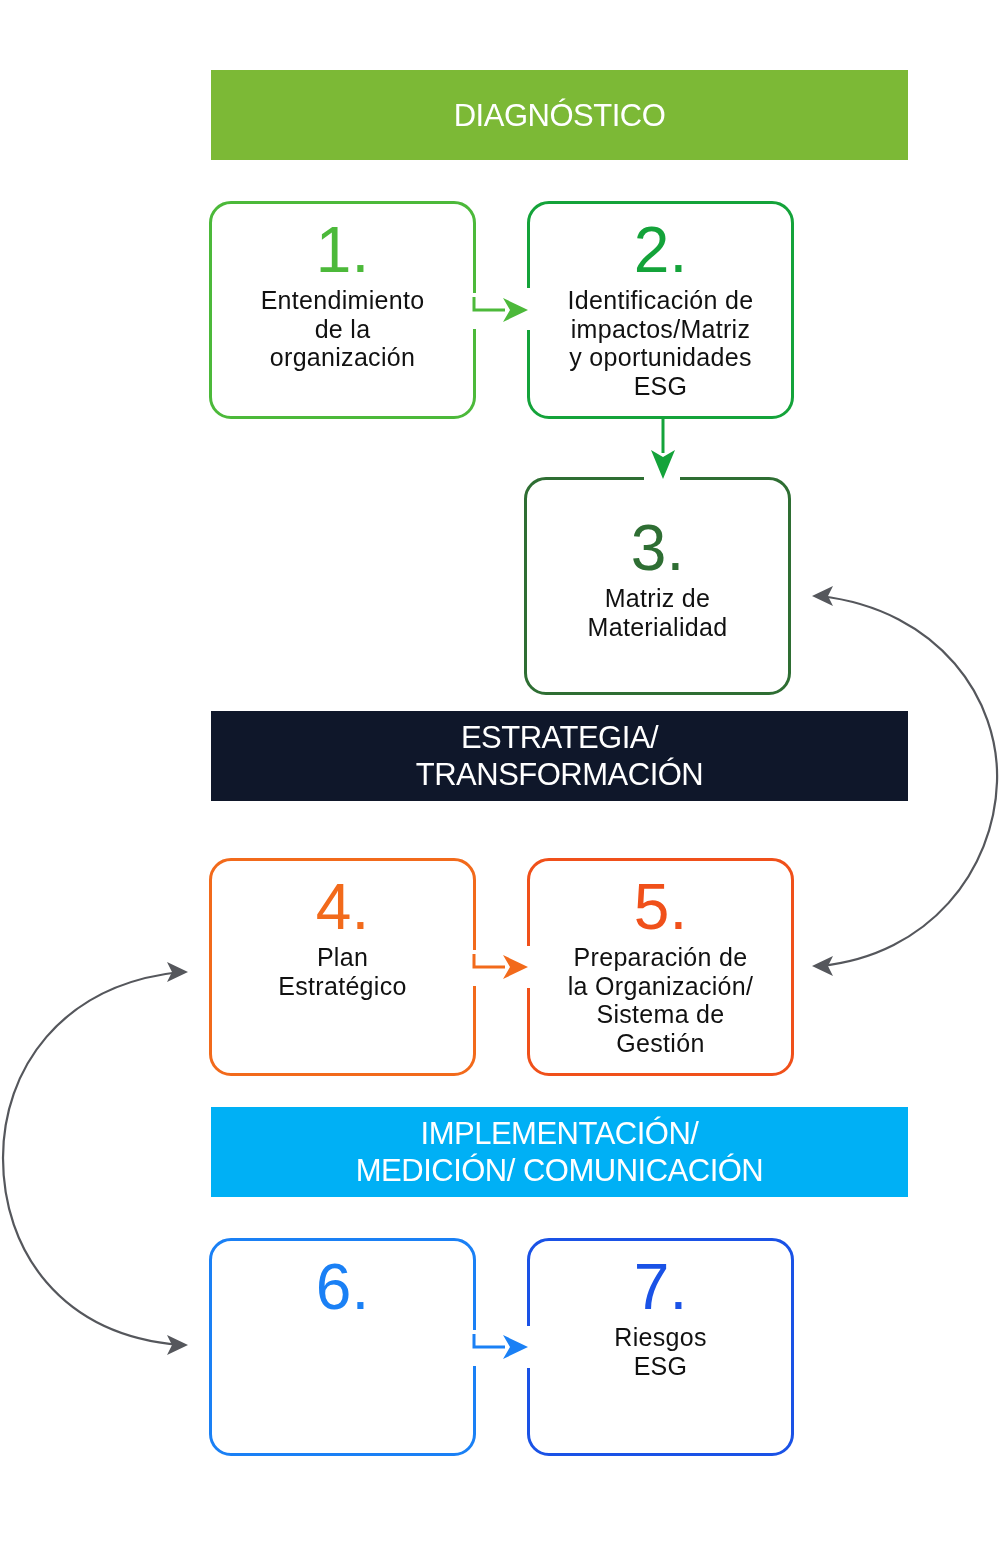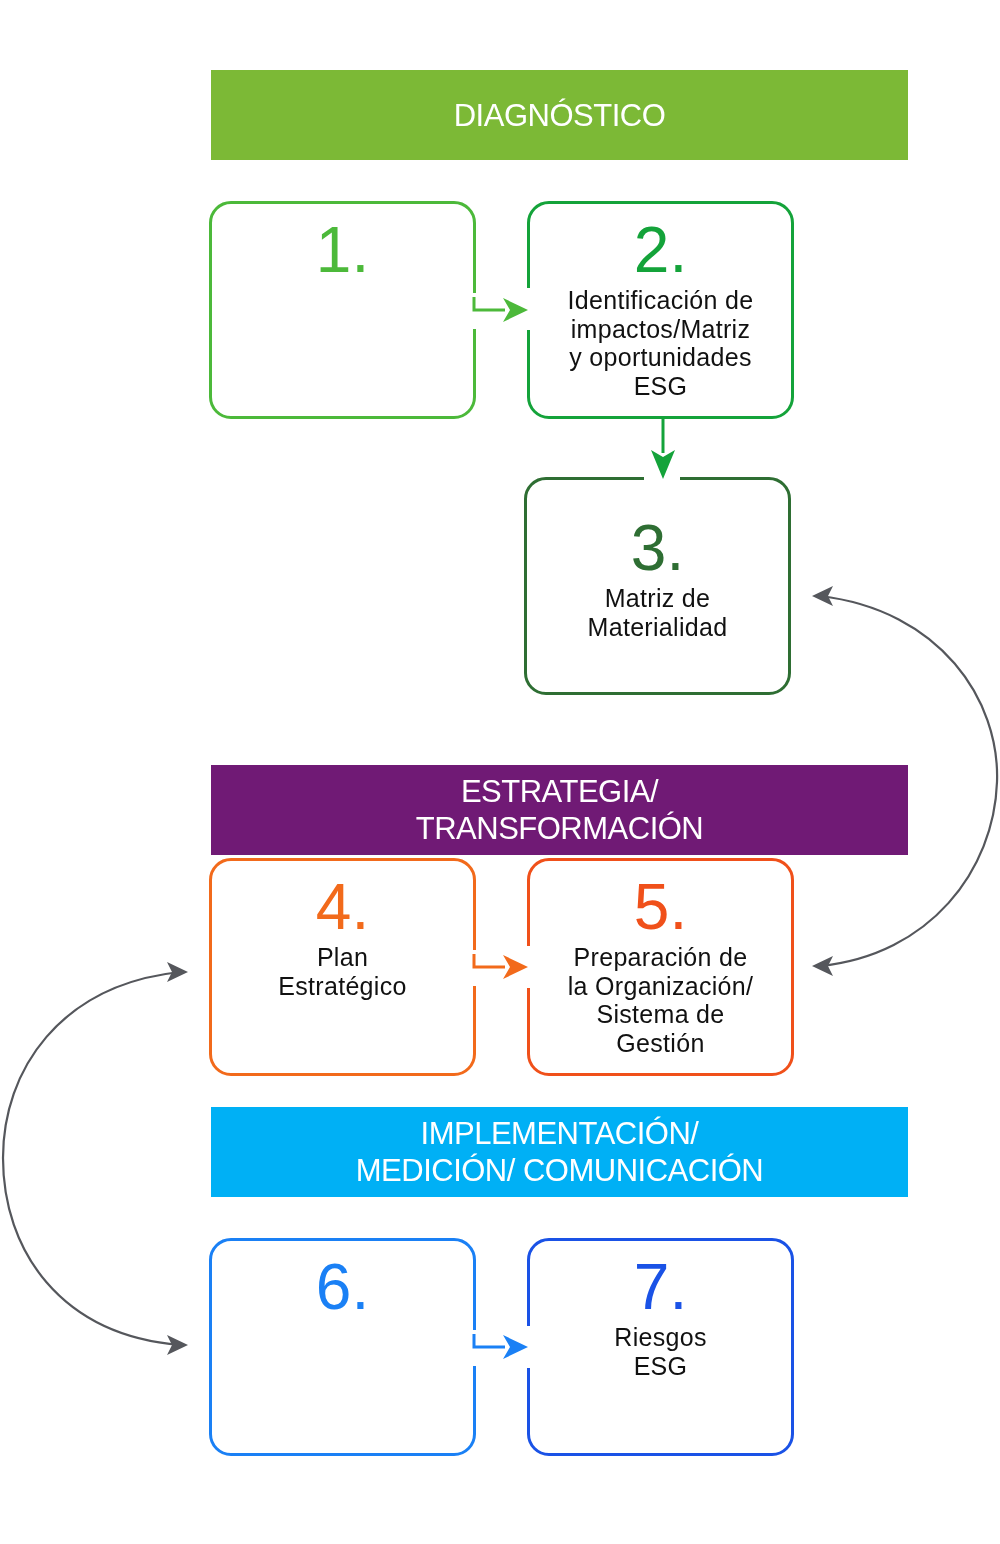--- a/index.html
+++ b/index.html
@@ -15,31 +15,34 @@
   .box .lbl { display: block; font-size: 25px; line-height: 28.5px; color: #111; white-space: pre-line; margin-top: 4px; letter-spacing: 0.3px; }
   svg.overlay { position: absolute; left: 0; top: 0; width: 1000px; height: 1544px; pointer-events: none; }
   .gapfill { position: absolute; background: #fff; }
 </style>
 </head>
 <body>
 
 <div class="banner" style="top:70px; background:#7cb936;">
   <span>DIAGNÓSTICO</span>
 </div>
-<div class="banner" style="top:765px; background:#701a75;align-items:center;">
+<div class="banner" style="top:711px; background:#0f172a;align-items:center;">
   <span>ESTRATEGIA/
 TRANSFORMACIÓN</span>
 </div>
 <div class="banner" style="top:1107px; background:#00b0f5;">
   <span>IMPLEMENTACIÓN/
 MEDICIÓN/ COMUNICACIÓN</span>
 </div>
 
 <div class="box" style="left:209px; top:201px; width:267px; height:218px; border-color:#4cb93a;">
   <span class="num" style="color:#4cb93a;">1.</span>
+  <span class="lbl">Entendimiento
+de la
+organización</span>
 </div>
 <div class="box" style="left:527px; top:201px; width:267px; height:218px; border-color:#14a33a;">
   <span class="num" style="color:#14a33a;">2.</span>
   <span class="lbl">Identificación de
 impactos/Matriz
 y oportunidades
 ESG</span>
 </div>
 <div class="box" style="left:524px; top:477px; width:267px; height:218px; border-color:#2e6e33;">
   <span class="num" style="color:#2e6e33; margin-top:36px;">3.</span>

